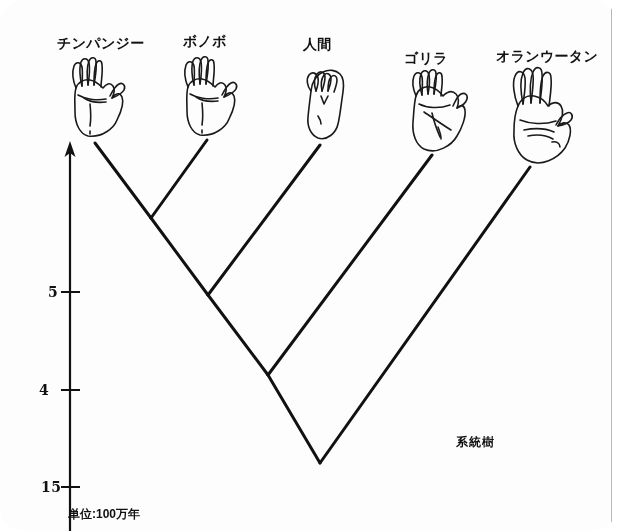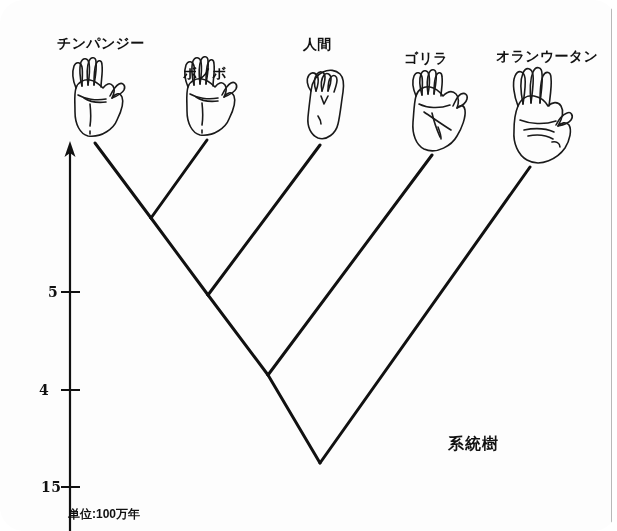--- a/index.html
+++ b/index.html
@@ -59,22 +59,23 @@
   .tick-label {
     font-size: 14px;
     font-family: "DejaVu Serif", "Liberation Serif", serif;
     letter-spacing: 0.5px;
   }
   .unit-label {
     font-size: 12px;
     letter-spacing: 0px;
   }
   .figure-caption {
-    font-size: 16px;
+    font-size: 12px;
     letter-spacing: 1px;
+    margin-left: 8px;
   }
 </style>
 </head>
 <body>
 
 <div id="page">
 
   <div id="page-edge-outer"></div>
   <div id="page-edge"></div>
 
@@ -178,21 +179,21 @@
         <path d="M558 126 C563 125 568 124 571 120 C574 116 571 111 567 113 C562 115 558 121 556 125"></path>
         <path d="M520 120 C530 124 544 125 556 121"></path>
         <path d="M524 130 C534 128 545 128 554 132"></path>
         <path d="M528 136 C537 134 546 135 553 139"></path>
         <path d="M552 142 C556 141 560 143 560 147"></path>
       </g>
     </g>
   </svg>
 
   <div class="taxon-label" style="left:57px; top:35px;">チンパンジー</div>
-  <div class="taxon-label" style="left:183px; top:33px;margin-top:32px;">ボノボ</div>
+  <div class="taxon-label" style="left:183px; top:33px;">ボノボ</div>
   <div class="taxon-label" style="left:303px; top:36px;">人間</div>
   <div class="taxon-label" style="left:404px; top:50px;">ゴリラ</div>
   <div class="taxon-label" style="left:496px; top:48px;">オランウータン</div>
 
   <div class="tick-label" style="left:48px; top:284px;">5</div>
   <div class="tick-label" style="left:39px; top:382px;">4</div>
   <div class="tick-label" style="left:41px; top:479px;">15</div>
 
   <div class="unit-label" style="left:30px; top:506px;margin-left:38px;">単位:100万年</div>
 

